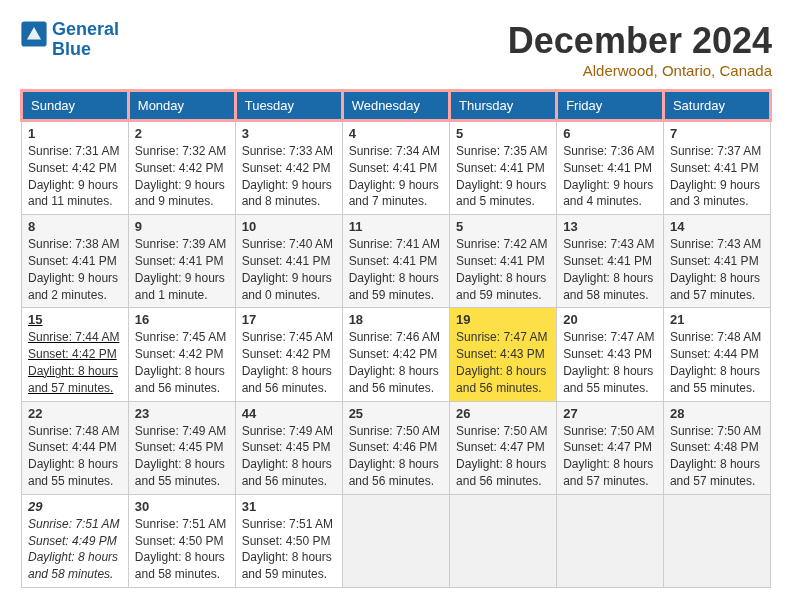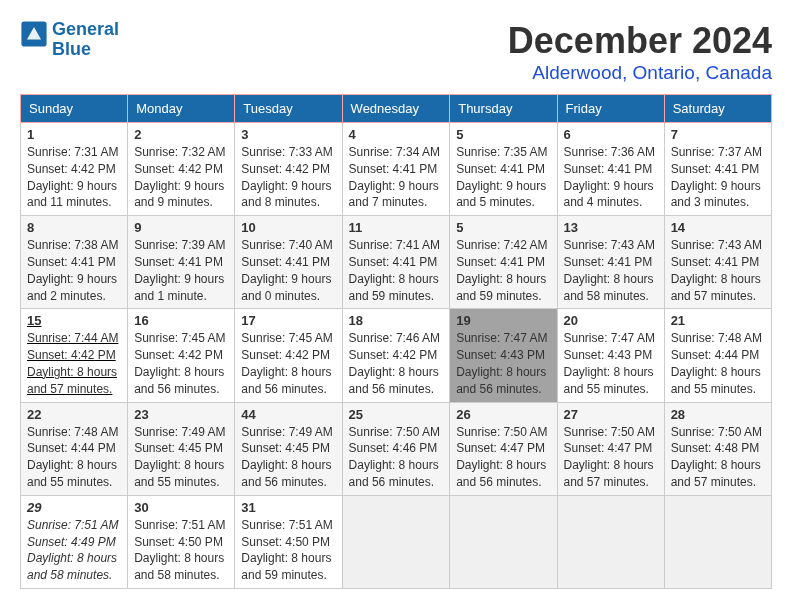--- a/index.html
+++ b/index.html
@@ -36,36 +36,36 @@
     }
     .title-section {
       text-align: right;
     }
     .month-title {
       font-size: 36px;
       font-weight: bold;
       color: #333;
     }
     .location {
-      font-size: 19px;
-      color: #1d4ed8;
+      font-size: 15px;
+      color: #a16207;
     }
     .calendar {
       width: 100%;
       border-collapse: collapse;
       font-size: 11px;
     }
     .calendar th {
       background-color: #1a6aaa;
       color: #fff;
       text-align: left;
       padding: 6px 8px;
       font-size: 13px;
       font-weight: normal;
-      border: 1px solid #fca5a5;
+      border: 3px solid #fca5a5;
     }
     .calendar td {
       border: 1px solid #ccc;
       vertical-align: top;
       padding: 4px 6px;
       width: 108px;
       height: 90px;
       background: #fff;
     }
     .calendar tr:nth-child(even) td {
@@ -193,21 +193,21 @@
         <span class="day-info">Sunrise: 7:45 AM<br>Sunset: 4:42 PM<br>Daylight: 8 hours and 56 minutes.</span>
       </td>
         <td style="background-color: rgb(255, 255, 255);">
         <span class="day-num">17</span>
         <span class="day-info">Sunrise: 7:45 AM<br>Sunset: 4:42 PM<br>Daylight: 8 hours and 56 minutes.</span>
       </td>
         <td style="background-color: rgb(255, 255, 255);">
         <span class="day-num">18</span>
         <span class="day-info">Sunrise: 7:46 AM<br>Sunset: 4:42 PM<br>Daylight: 8 hours and 56 minutes.</span>
       </td>
-        <td style="background-color: #a3a3a3; margin-left: 16px;">
+        <td style="background-color: #fde047; margin-left: 16px;">
         <span class="day-num">19</span>
         <span class="day-info">Sunrise: 7:47 AM<br>Sunset: 4:43 PM<br>Daylight: 8 hours and 56 minutes.</span>
       </td>
         <td style="background-color: rgb(255, 255, 255);">
         <span class="day-num">20</span>
         <span class="day-info">Sunrise: 7:47 AM<br>Sunset: 4:43 PM<br>Daylight: 8 hours and 55 minutes.</span>
       </td>
         <td style="background-color: rgb(255, 255, 255);">
         <span class="day-num">21</span>
         <span class="day-info">Sunrise: 7:48 AM<br>Sunset: 4:44 PM<br>Daylight: 8 hours and 55 minutes.</span>

